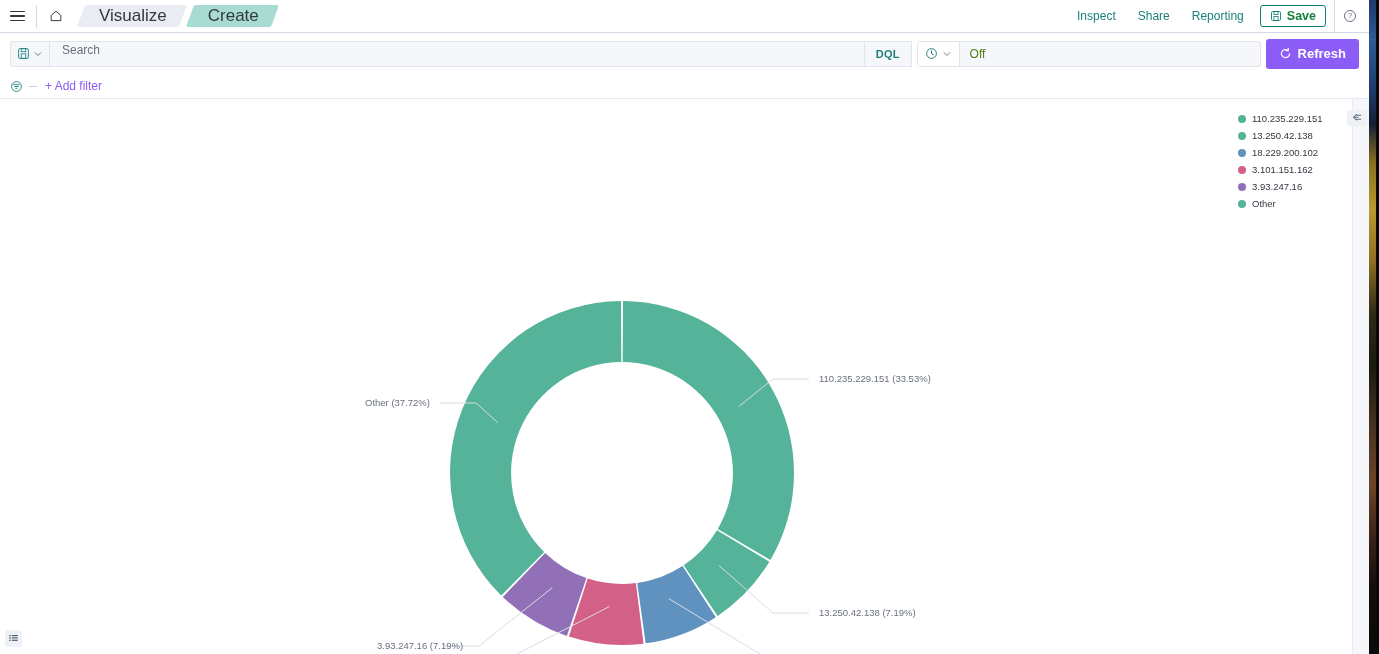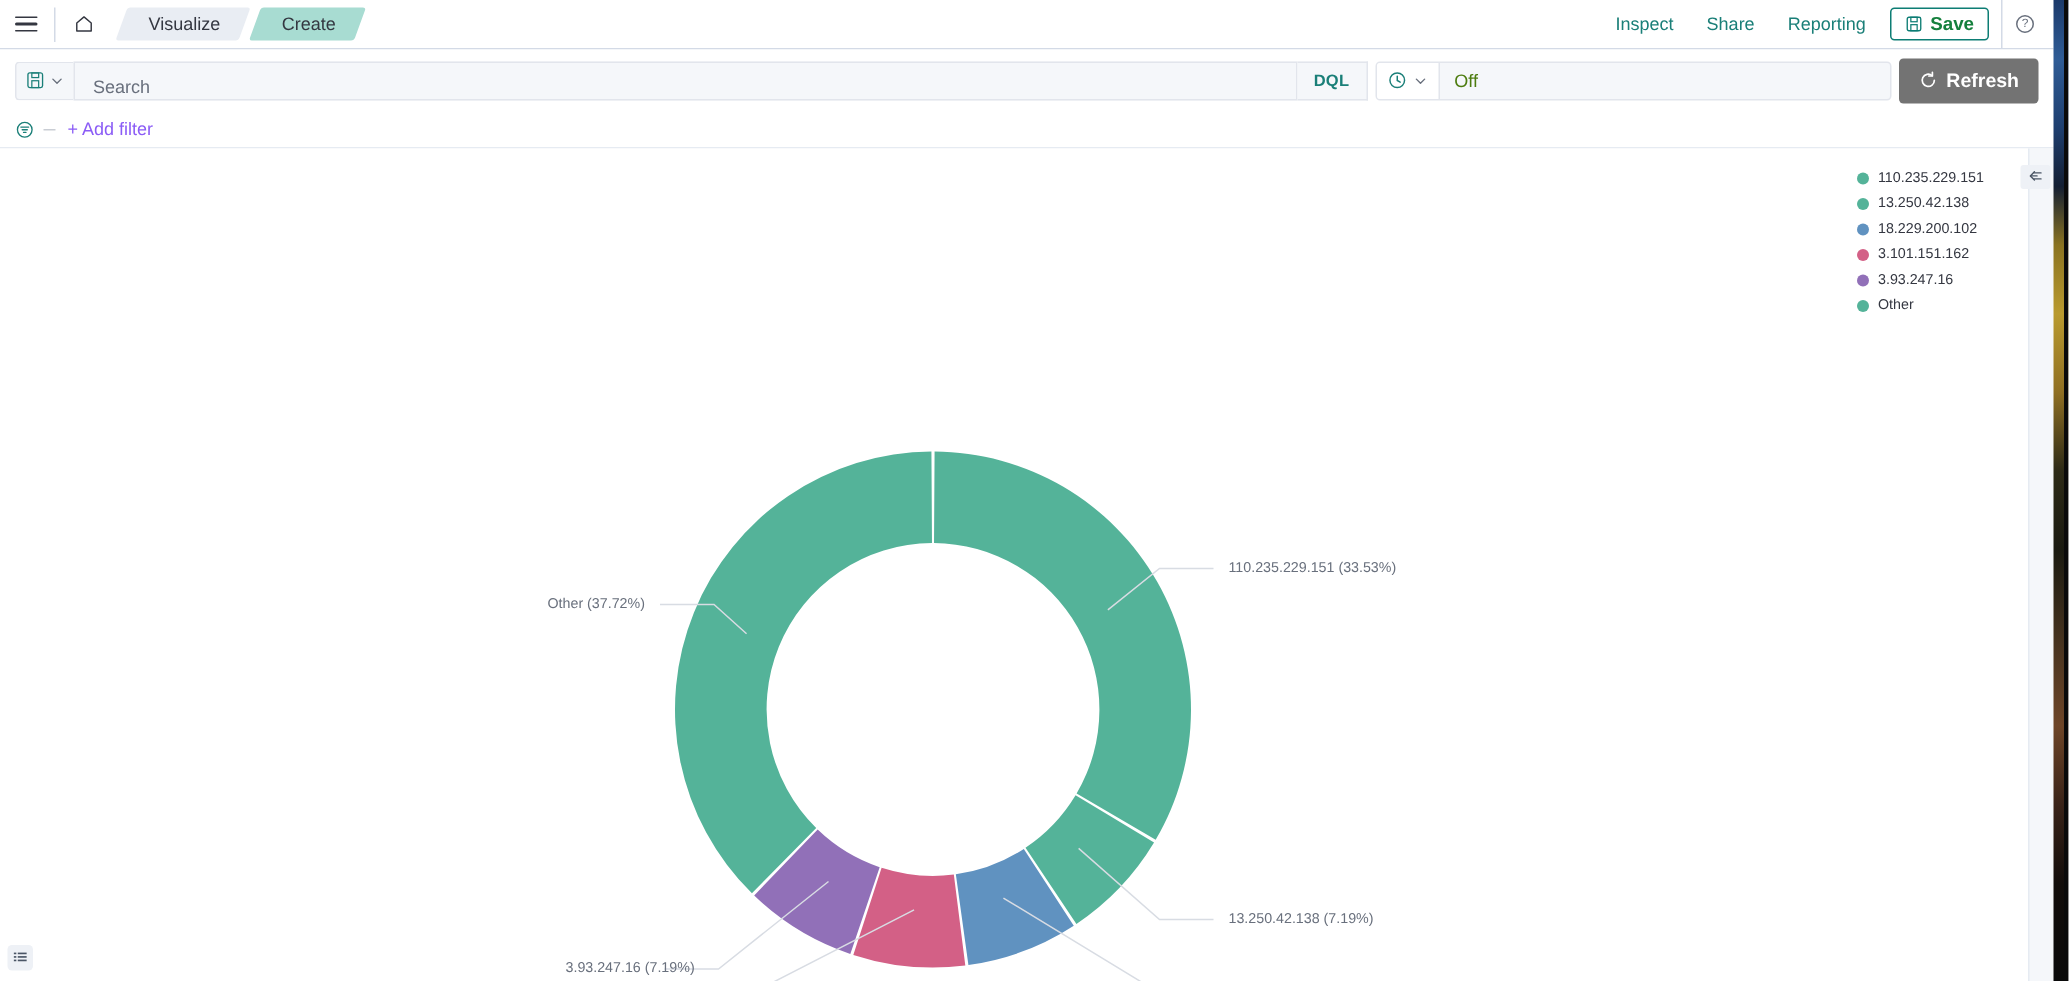--- a/index.html
+++ b/index.html
@@ -45,21 +45,21 @@
   }
   .hamburger i:nth-child(1){ top:0; }
   .hamburger i:nth-child(2){ top:4.7px; }
   .hamburger i:nth-child(3){ top:9.4px; }
   .nav-divider{ width:1px; height:23px; background:#d3dae6; margin:0 2px; }
 
   .breadcrumbs{ display:flex; align-items:center; height:100%; margin-left:8px; }
   .crumb{
     height:22px; display:flex; align-items:center;
     padding:0 16px 0 18px;
-    font-size:12px; color:#343741;
+    font-size:17px; color:#343741;
     position:relative; cursor:pointer;
     margin-right:7px;
   }
   .crumb .bg{
     position:absolute; inset:0;
     transform:skewX(-20deg);
     border-radius:2px;
     z-index:0;
   }
   .crumb span.lbl{ position:relative; z-index:1; }
@@ -100,21 +100,21 @@
   .saved-query-btn{
     display:flex; align-items:center; gap:3px;
     height:26px; padding:0 6px;
     background:#f5f7fa; border:1px solid #e2e5ec;
     border-right:none;
     border-radius:3px 0 0 3px; cursor:pointer;
   }
   .search-field{
     flex:1; height:26px; background:#f5f7fa;
     border:1px solid #e2e5ec; border-left:1px solid #e2e5ec;
-    border-radius:0; display:flex; align-items:flex-end;
+    border-radius:0; display:flex; align-items:flex-start;
     padding-left:10px; font-size:12px; color:#69707d;
   }
   .search-field input{
     border:none; outline:none; background:transparent;
     font-family:"Liberation Sans", sans-serif; font-size:12px;
     color:#343741; width:100%;
   }
   .search-field input::placeholder{ color:#69707d; }
   .dql-badge{
     height:26px; display:flex; align-items:center; padding:0 11px;
@@ -133,21 +133,21 @@
     border-right:1px solid #e2e5ec;
   }
   .dp-value{
     padding:0 10px; font-size:12px; color:#4d7c0f;
     height:100%; display:flex; align-items:center;
     min-width:300px; cursor:pointer;
   }
   .refresh-btn{
     display:flex; align-items:center; justify-content:center; gap:6px;
     height:30px; min-width:84px; padding:0 13px; margin-left:5px;
-    background:#737373; color:#fff; border-radius:3px;
+    background:#8b5cf6; color:#fff; border-radius:3px;
     font-size:13px; font-weight:700; cursor:pointer;
   }
 
   
   #filter-bar{
     position:absolute; top:74px; left:0; width:1369px; height:24px;
     background:#ffffff; display:flex; align-items:center; padding-left:5px;
   }
   .filter-icon-btn{
     width:22px; height:20px; display:flex; align-items:center; justify-content:center; cursor:pointer;

